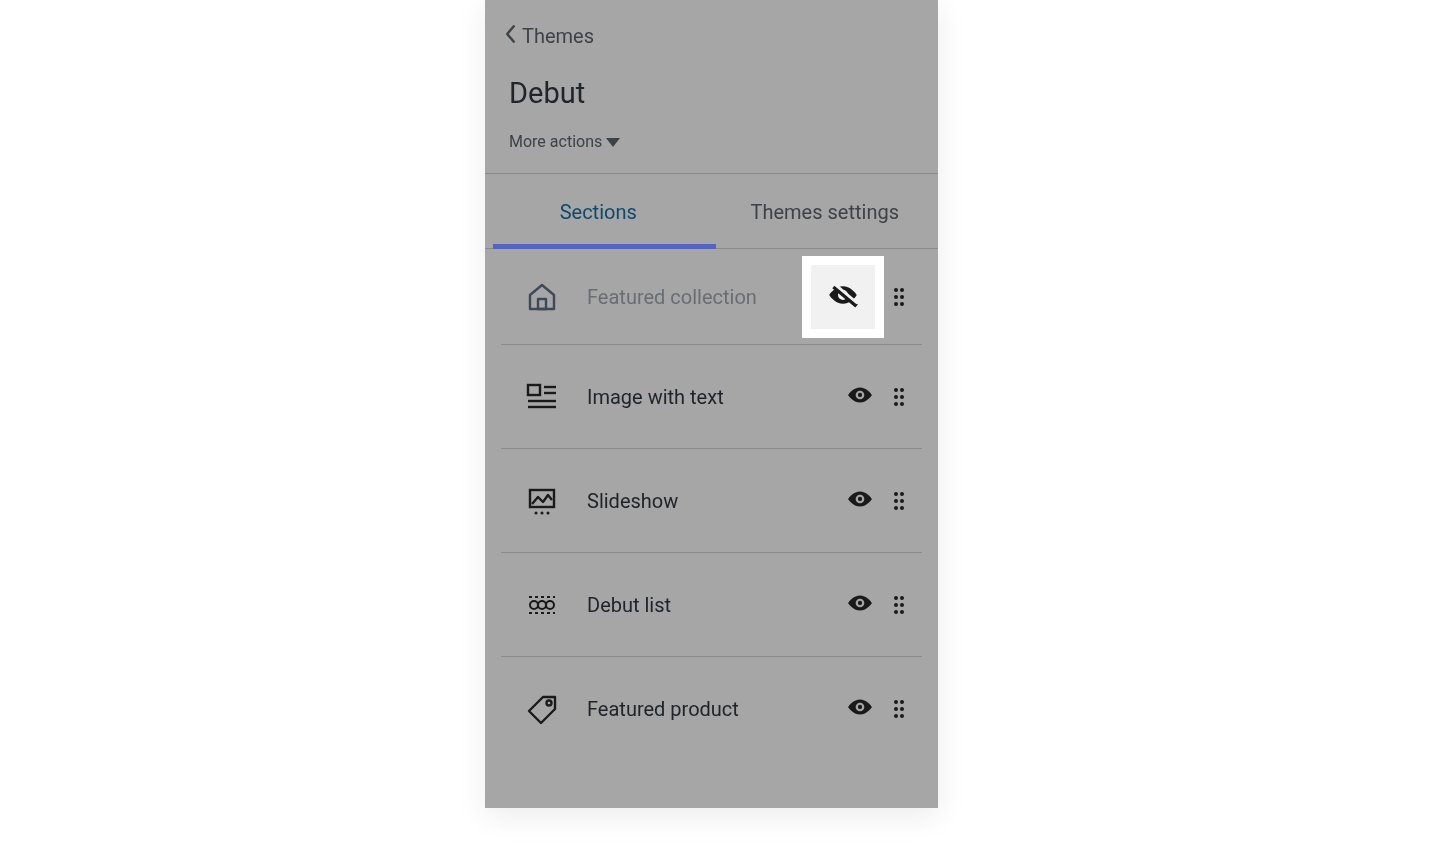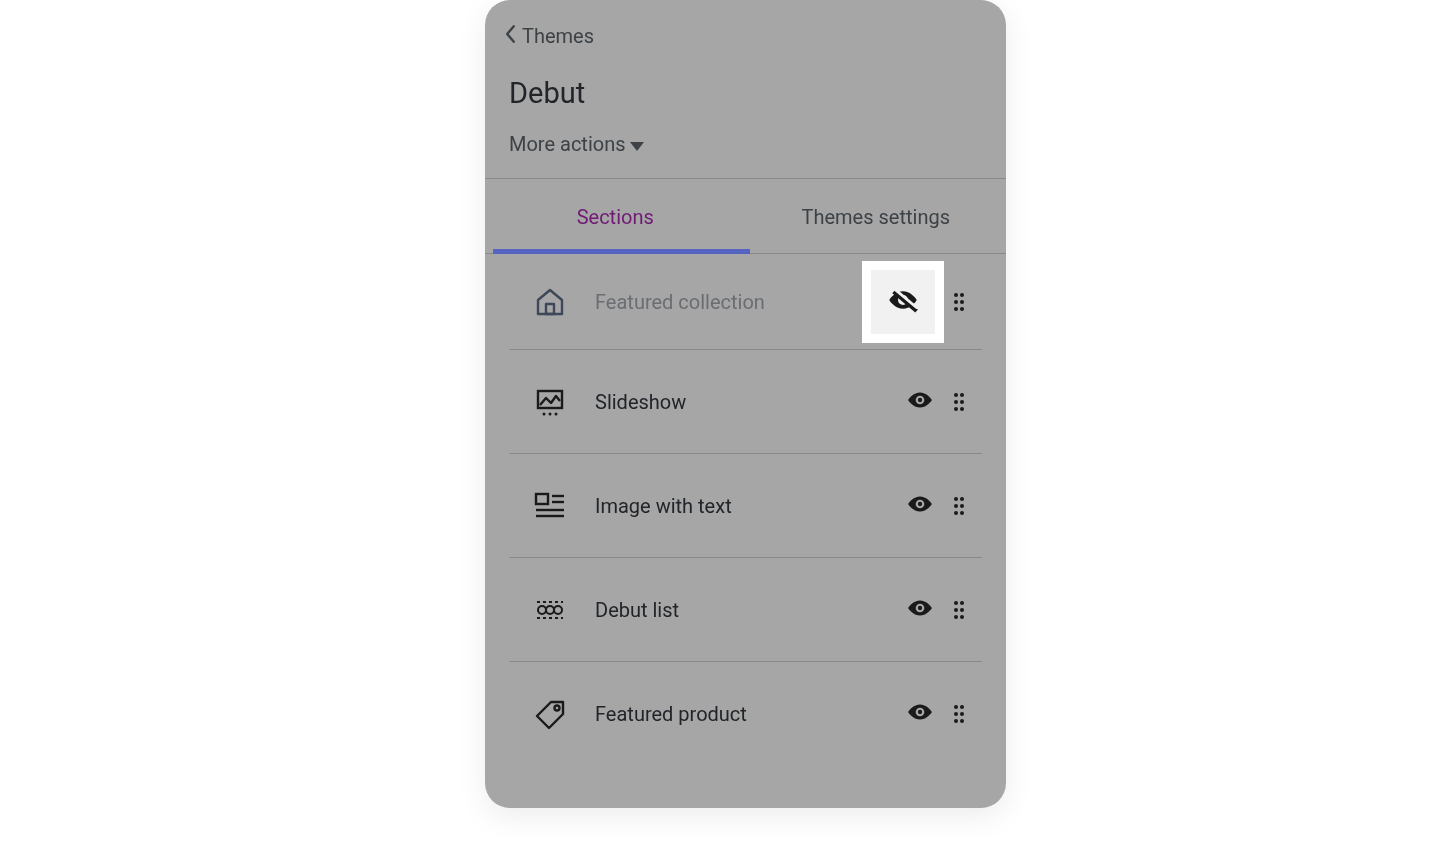--- a/index.html
+++ b/index.html
@@ -11,26 +11,25 @@
       font-family: -apple-system, BlinkMacSystemFont, "Segoe UI", Roboto, Helvetica, Arial, sans-serif;
       background: #ffffff;
       width: 1450px;
       height: 855px;
       position: relative;
     }
     .panel {
       position: absolute;
       left: 485px;
       top: 0;
-      width: 521px;
+      width: 453px;
       height: 808px;
       background: #a6a6a6;
       box-shadow: 0 8px 30px rgba(0,0,0,0.08);
       overflow: hidden;
-      border-radius: 25px;
     }
     .header {
       padding: 24px 20px 22px 20px;
     }
     .back-link {
       display: flex;
       align-items: center;
       gap: 6px;
       color: #3d4246;
       font-size: 20px;
@@ -46,21 +45,21 @@
       color: #212529;
       font-weight: 400;
       margin-bottom: 22px;
       padding-left: 4px;
     }
     .more-actions {
       display: flex;
       align-items: center;
       gap: 4px;
       color: #3d4246;
-      font-size: 20px;
+      font-size: 16px;
       cursor: pointer;
       padding-left: 4px;
     }
     .more-actions svg {
       width: 14px;
       height: 9px;
     }
     .tabs {
       display: flex;
       border-top: 1px solid #8a8a8a;
@@ -69,33 +68,33 @@
     .tab {
       flex: 1;
       text-align: center;
       padding: 26px 0 24px 0;
       font-size: 20px;
       color: #3d4246;
       cursor: pointer;
       position: relative;
     }
     .tab.active {
-      color: #701a75;
+      color: #0c4a6e;
     }
     .tab.active::after {
       content: "";
       position: absolute;
       left: 8px;
       right: -4px;
       bottom: -1px;
       height: 5px;
       background: #5563c1;
     }
     .section-list {
-      padding: 0 24px;
+      padding: 0 16px;
     }
     .section-row {
       display: flex;
       align-items: center;
       border-bottom: 1px solid #8a8a8a;
       height: 104px;
       padding: 0 8px 0 24px;
       position: relative;
     }
     .section-row:first-child {
@@ -234,20 +233,50 @@
             <circle cx="9" cy="10" r="2"></circle>
           <circle cx="3" cy="17" r="2"></circle>
             <circle cx="9" cy="17" r="2"></circle>
         </svg>
       </div>
     </div>
 
     <div class="section-row">
       <span class="section-icon">
         <svg viewBox="0 0 32 32" fill="none" stroke="#1a1a1a" stroke-width="2.4">
+          <rect x="2" y="4" width="12" height="10"></rect>
+          <line x1="18" y1="6" x2="30" y2="6"></line>
+          <line x1="18" y1="12" x2="30" y2="12"></line>
+          <line x1="2" y1="20" x2="30" y2="20"></line>
+          <line x1="2" y1="26" x2="30" y2="26"></line>
+        </svg>
+      </span>
+      <span class="section-label">Image with text</span>
+      <div class="visibility-btn">
+        <span>
+          <svg viewBox="0 0 24 24" fill="#1a1a1a">
+            <path d="M12 5c-5.5 0-10 5-11 7 1 2 5.5 7 11 7s10-5 11-7c-1-2-5.5-7-11-7zm0 11a4 4 0 1 1 0-8 4 4 0 0 1 0 8zm0-6a2 2 0 1 0 0 4 2 2 0 0 0 0-4z"></path>
+          </svg>
+        </span>
+      </div>
+      <div class="drag-handle">
+        <svg viewBox="0 0 12 20" fill="#1a1a1a">
+          <circle cx="3" cy="3" r="2"></circle>
+            <circle cx="9" cy="3" r="2"></circle>
+          <circle cx="3" cy="10" r="2"></circle>
+            <circle cx="9" cy="10" r="2"></circle>
+          <circle cx="3" cy="17" r="2"></circle>
+            <circle cx="9" cy="17" r="2"></circle>
+        </svg>
+      </div>
+    </div>
+
+    <div class="section-row">
+      <span class="section-icon">
+        <svg viewBox="0 0 32 32" fill="none" stroke="#1a1a1a" stroke-width="2.4">
           <rect x="4" y="5" width="24" height="17"></rect>
           <polyline points="6,19 12,12 17,17 22,10 26,15" stroke-linejoin="round"></polyline>
           <circle cx="10" cy="28" r="1.5" fill="#1a1a1a" stroke="none"></circle>
           <circle cx="16" cy="28" r="1.5" fill="#1a1a1a" stroke="none"></circle>
           <circle cx="22" cy="28" r="1.5" fill="#1a1a1a" stroke="none"></circle>
         </svg>
       </span>
       <span class="section-label">Slideshow</span>
       <div class="visibility-btn">
         <span>
@@ -263,50 +292,20 @@
           <circle cx="3" cy="10" r="2"></circle>
             <circle cx="9" cy="10" r="2"></circle>
           <circle cx="3" cy="17" r="2"></circle>
             <circle cx="9" cy="17" r="2"></circle>
         </svg>
       </div>
     </div>
 
     <div class="section-row">
       <span class="section-icon">
-        <svg viewBox="0 0 32 32" fill="none" stroke="#1a1a1a" stroke-width="2.4">
-          <rect x="2" y="4" width="12" height="10"></rect>
-          <line x1="18" y1="6" x2="30" y2="6"></line>
-          <line x1="18" y1="12" x2="30" y2="12"></line>
-          <line x1="2" y1="20" x2="30" y2="20"></line>
-          <line x1="2" y1="26" x2="30" y2="26"></line>
-        </svg>
-      </span>
-      <span class="section-label">Image with text</span>
-      <div class="visibility-btn">
-        <span>
-          <svg viewBox="0 0 24 24" fill="#1a1a1a">
-            <path d="M12 5c-5.5 0-10 5-11 7 1 2 5.5 7 11 7s10-5 11-7c-1-2-5.5-7-11-7zm0 11a4 4 0 1 1 0-8 4 4 0 0 1 0 8zm0-6a2 2 0 1 0 0 4 2 2 0 0 0 0-4z"></path>
-          </svg>
-        </span>
-      </div>
-      <div class="drag-handle">
-        <svg viewBox="0 0 12 20" fill="#1a1a1a">
-          <circle cx="3" cy="3" r="2"></circle>
-            <circle cx="9" cy="3" r="2"></circle>
-          <circle cx="3" cy="10" r="2"></circle>
-            <circle cx="9" cy="10" r="2"></circle>
-          <circle cx="3" cy="17" r="2"></circle>
-            <circle cx="9" cy="17" r="2"></circle>
-        </svg>
-      </div>
-    </div>
-
-    <div class="section-row">
-      <span class="section-icon">
         <svg viewBox="0 0 32 32" fill="none" stroke="#1a1a1a" stroke-width="2">
           <line x1="3" y1="8" x2="29" y2="8" stroke-dasharray="3 3"></line>
           <circle cx="8" cy="16" r="4"></circle>
           <circle cx="16" cy="16" r="4"></circle>
           <circle cx="24" cy="16" r="4"></circle>
           <line x1="3" y1="24" x2="29" y2="24" stroke-dasharray="3 3"></line>
         </svg>
       </span>
       <span class="section-label">Debut list</span>
       <div class="visibility-btn">

